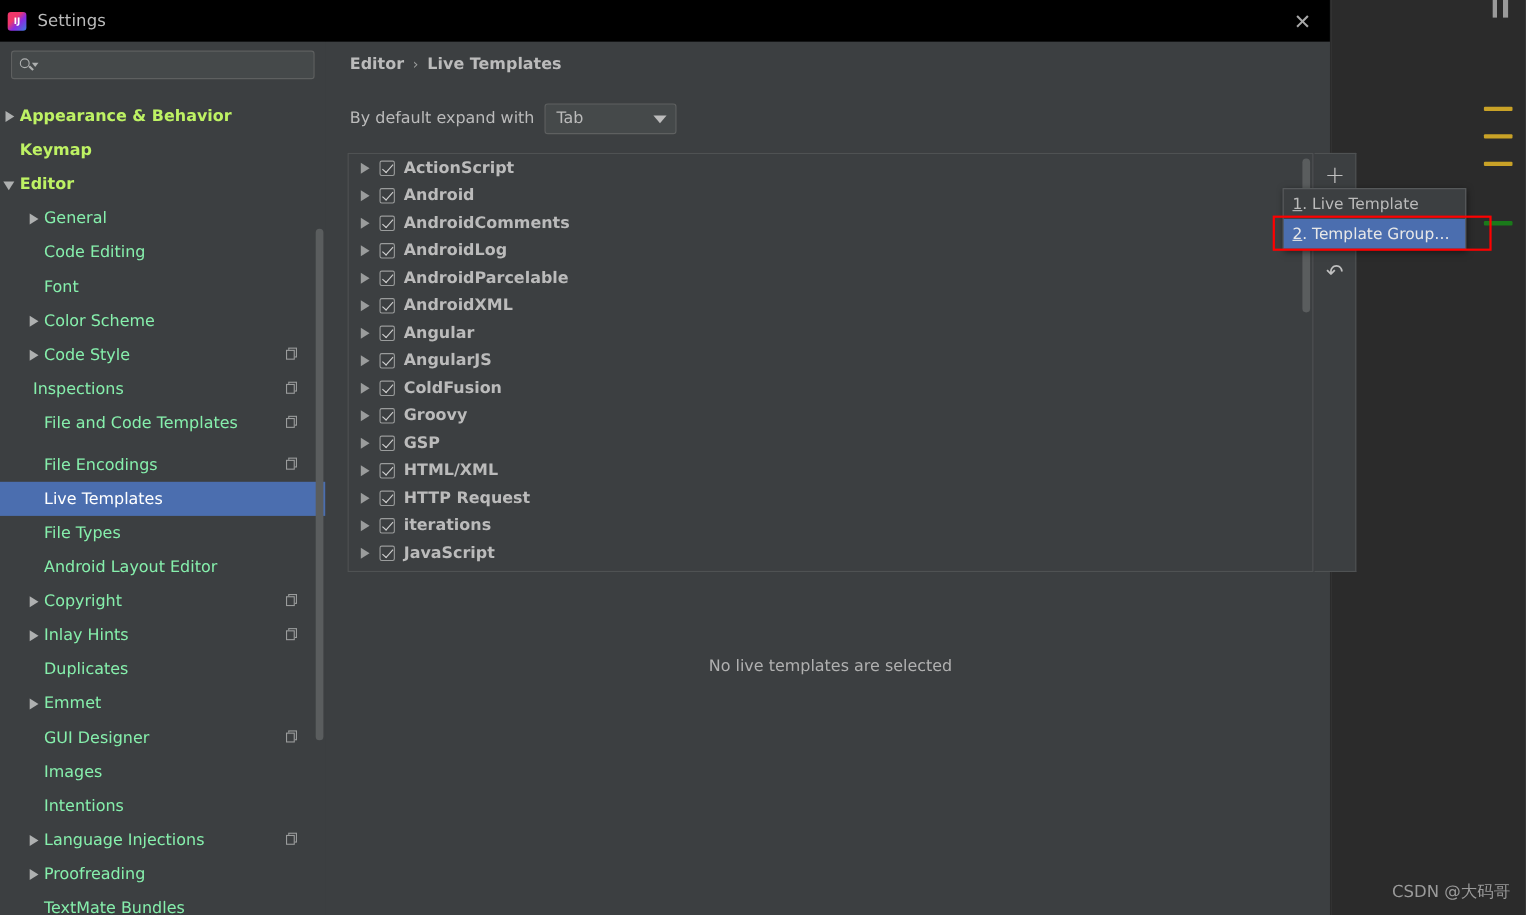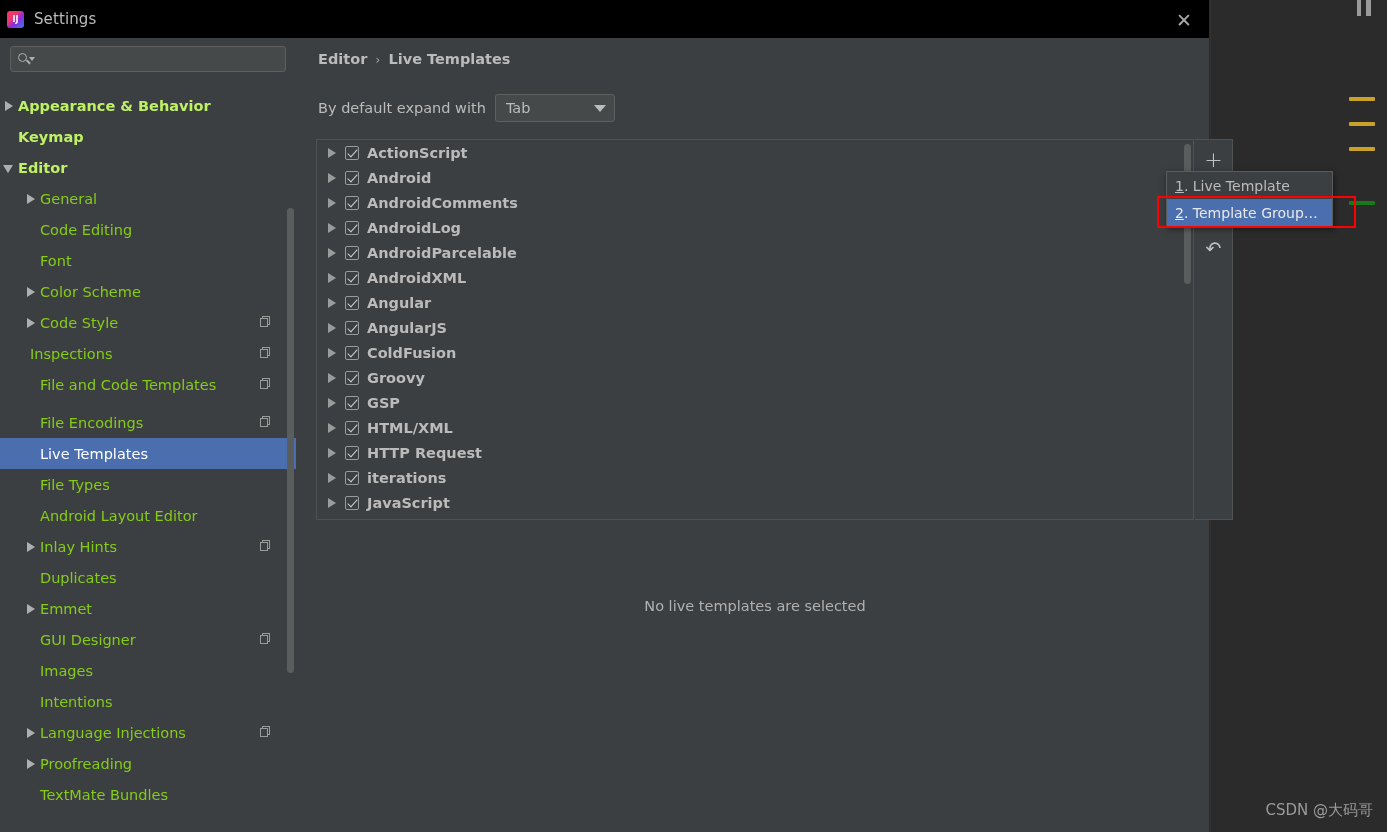--- a/index.html
+++ b/index.html
@@ -121,21 +121,21 @@
   }
 
   #tree {
     position: absolute; left: 0; right: 0; top: 52px; bottom: 0;
     overflow: hidden;
   }
   .tree-row {
     position: relative;
     height: 31px;
     display: flex; align-items: center;
-    color: #84cc16;
+    color: #86efac;
     font-size: 14.5px;
     cursor: default;
     padding-right: 22px;
   }
   .tree-row.top-level { color: #bef264; font-weight: bold; }
   .tree-row.selected { background: #4b6eaf; color: #ffffff; }
   .tree-row .twisty {
     flex: none; width: 16px; height: 31px;
     position: relative;
   }
@@ -417,20 +417,28 @@
         <div class="tree-row" style="padding-left: 24px;">
           <span class="twisty"></span>
           <span class="label">File Types</span>
         </div>
         <div class="tree-row" style="padding-left: 24px;">
           <span class="twisty"></span>
           <span class="label">Android Layout Editor</span>
         </div>
         <div class="tree-row" style="padding-left: 24px;">
           <span class="twisty collapsed"></span>
+          <span class="label">Copyright</span>
+          <span class="copy-badge">
+            <span class="b1"></span>
+            <span class="b2"></span>
+          </span>
+        </div>
+        <div class="tree-row" style="padding-left: 24px;">
+          <span class="twisty collapsed"></span>
           <span class="label">Inlay Hints</span>
           <span class="copy-badge">
             <span class="b1"></span>
             <span class="b2"></span>
           </span>
         </div>
         <div class="tree-row" style="padding-left: 24px;">
           <span class="twisty"></span>
           <span class="label">Duplicates</span>
         </div>

